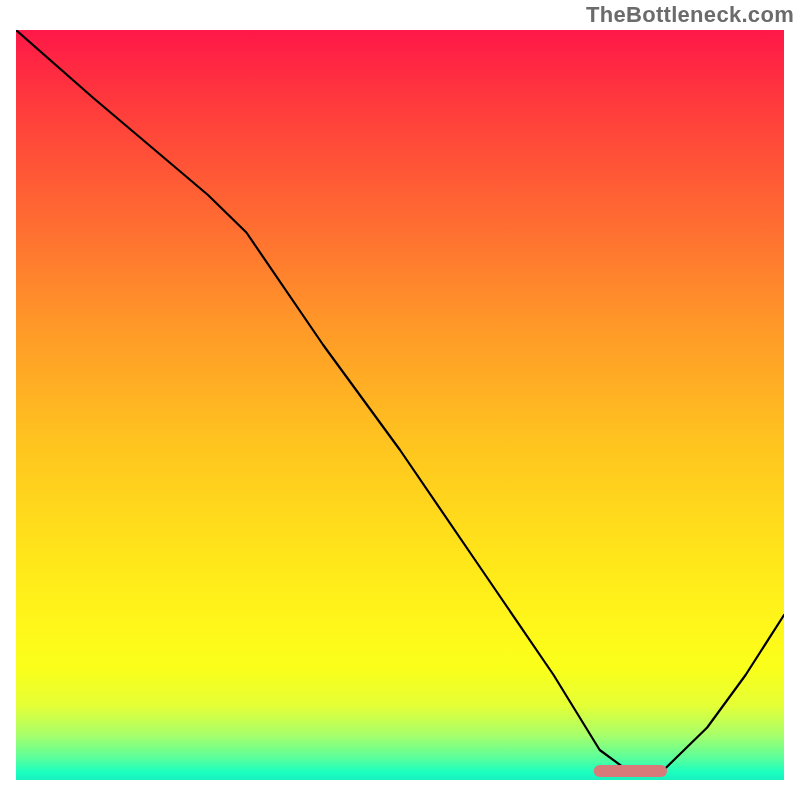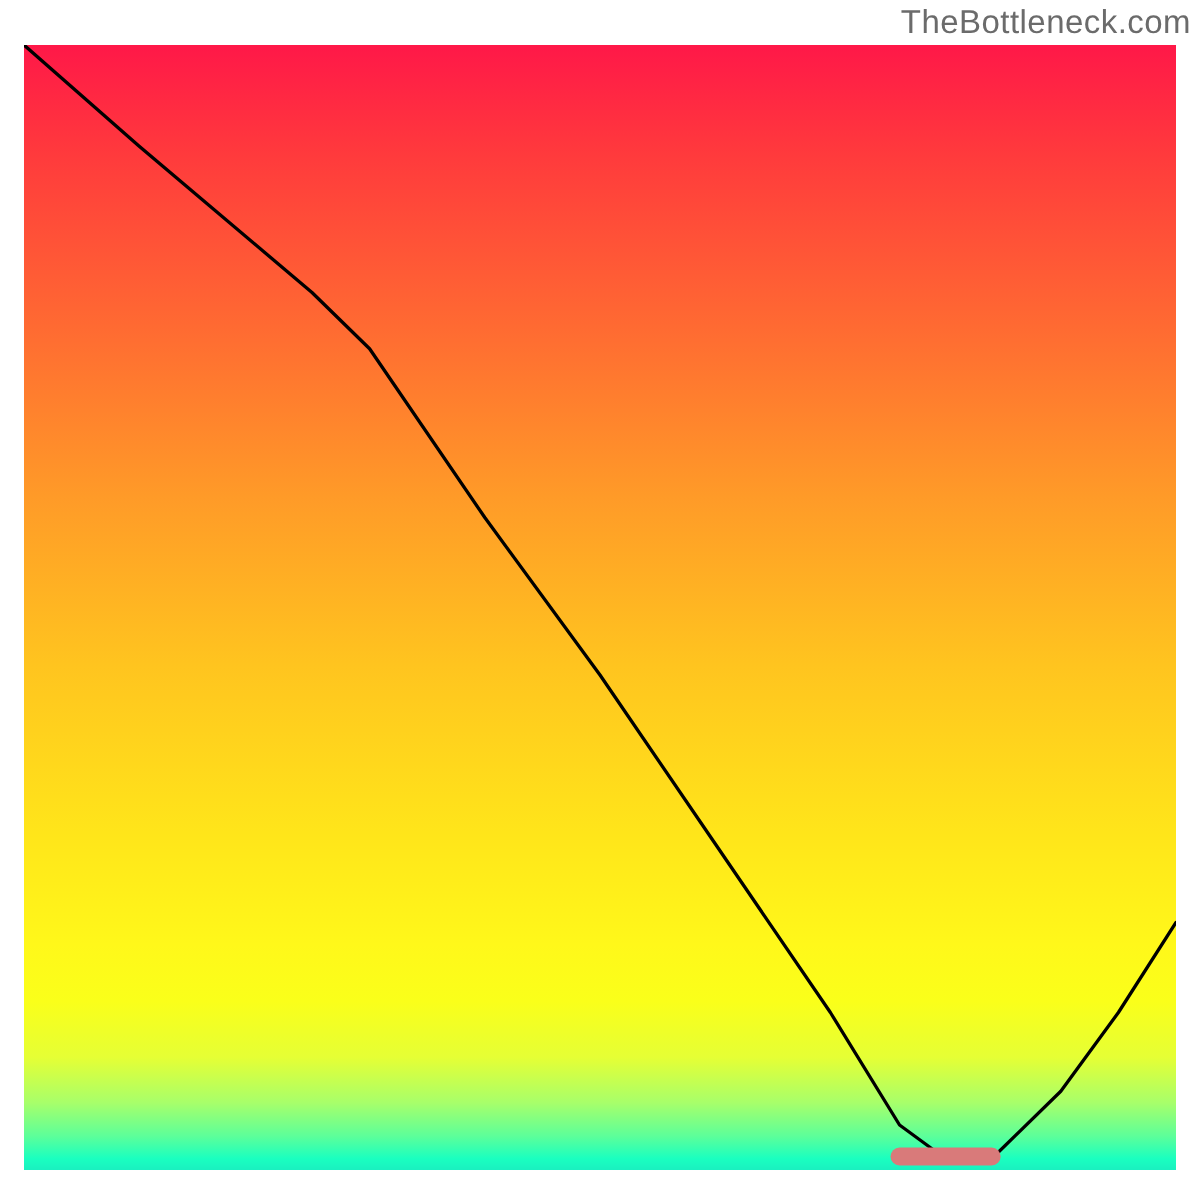--- a/index.html
+++ b/index.html
@@ -37,21 +37,21 @@
       #1affc0 99%,
       #1af0c0 100%
     );
   }
   .watermark {
     position: absolute;
     top: 2px;
     right: 6px;
     font-family: Arial, Helvetica, sans-serif;
     font-size: 22px;
-    font-weight: normal;
+    font-weight: bold;
     color: #6b6b6b;
     letter-spacing: 0.3px;
   }
   svg.overlay {
     position: absolute;
     left: 0;
     top: 0;
     width: 768px;
     height: 750px;
   }

